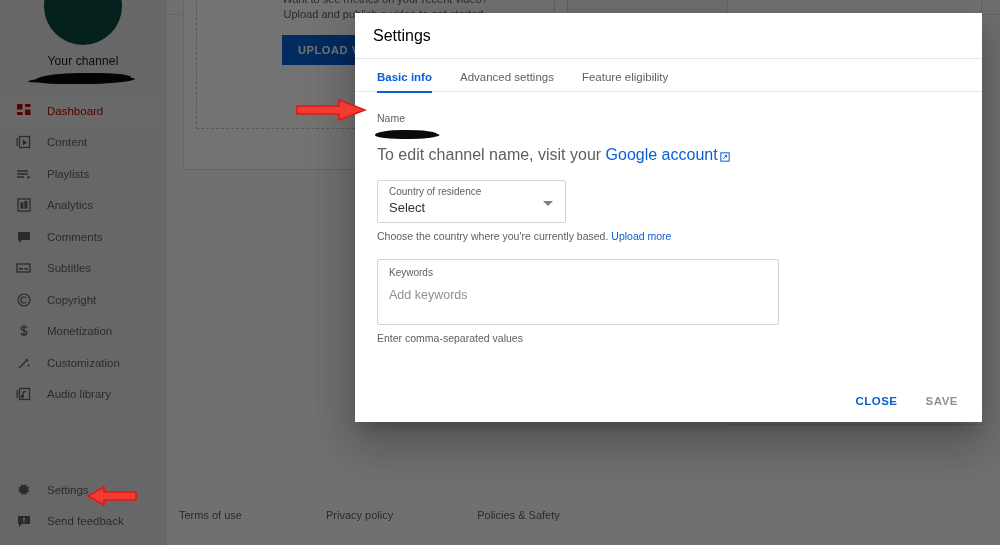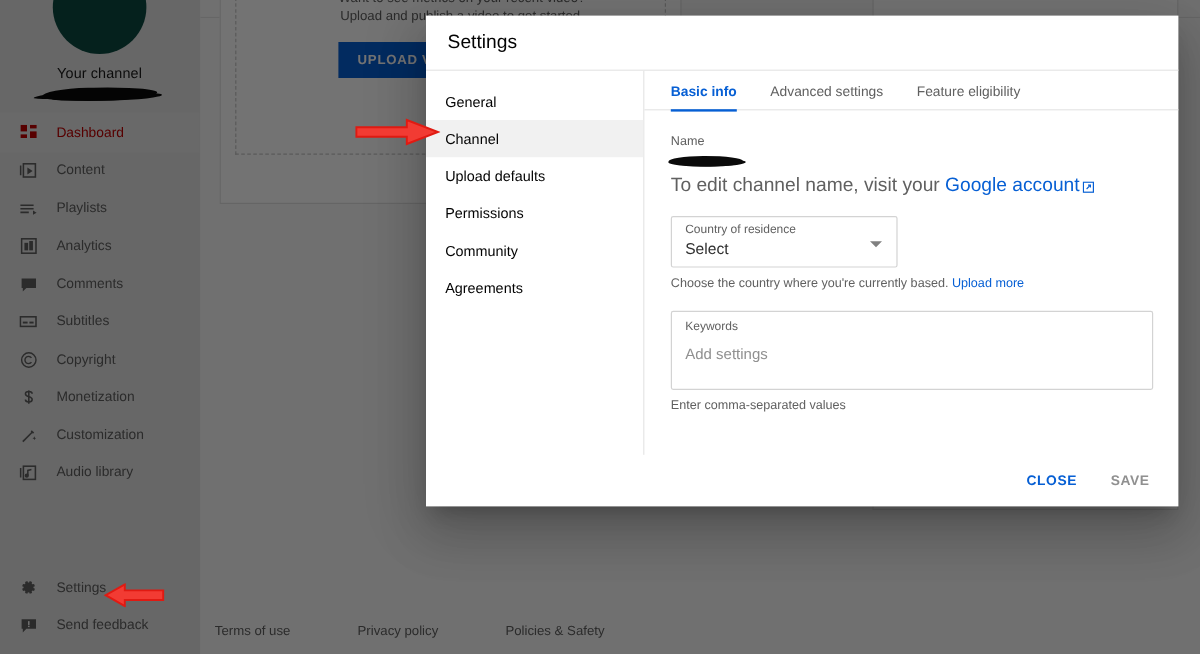--- a/index.html
+++ b/index.html
@@ -70,21 +70,21 @@
     position: absolute; left: 98px; top: 64px; background: #065fd4; color: #fff;
     font-size: 11px; font-weight: bold; letter-spacing: .6px;
     padding: 9px 16px; border: none; cursor: pointer;
   }
   .card-right {
     position: absolute; right: 18px; top: -130px; width: 255px; height: 555px;
     background: #fff; border: 1px solid #e0e0e0;
   }
   .upd-item { position: absolute; left: 18px; font-size: 11px; color: #303030; }
   .upd-div { position: absolute; left: 16px; width: 223px; height: 1px; background: #e8e8e8; }
-  .footer-links { position: absolute; left: 12px; bottom: 13px; display: flex; gap: 56px; }
+  .footer-links { position: absolute; left: 12px; bottom: 24px; display: flex; gap: 84px; }
   .footer-links span { font-size: 11px; color: #606060; cursor: pointer; }
 
   
   .arrow { position: absolute; z-index: 40; }
 
   
   .modal {
     position: absolute; left: 355px; top: 13px; width: 627px; height: 409px;
     background: #fff; z-index: 30;
     box-shadow: 0 11px 15px -7px rgba(0,0,0,.2), 0 24px 38px 3px rgba(0,0,0,.14),
@@ -329,40 +329,20 @@
   </div>
 
   <div class="scrim"></div>
 
   <div class="modal">
     <div class="modal-head">
       <div class="modal-title">Settings</div>
     </div>
 
     <div class="modal-body">
-      <div class="mnav">
-        <div class="mnav-item">
-          <span>General</span>
-        </div>
-        <div class="mnav-item sel">
-          <span>Channel</span>
-        </div>
-        <div class="mnav-item">
-          <span>Upload defaults</span>
-        </div>
-        <div class="mnav-item">
-          <span>Permissions</span>
-        </div>
-        <div class="mnav-item">
-          <span>Community</span>
-        </div>
-        <div class="mnav-item">
-          <span>Agreements</span>
-        </div>
-      </div>
 
       <div class="mpane">
         <div class="tabs">
           <div class="tab active">
             <span>Basic info</span>
           </div>
           <div class="tab">
             <span>Advanced settings</span>
           </div>
           <div class="tab">
@@ -385,21 +365,21 @@
             <div class="sl">Country of residence</div>
             <div class="sv">Select</div>
             <span class="caret"></span>
           </div>
           <div class="sub-help">
             <span>Choose the country where you're currently based. </span><a class="lnk">Upload more</a>
           </div>
 
           <div class="kw-box">
             <div class="kl">Keywords</div>
-            <div class="kp">Add settings</div>
+            <div class="kp">Add keywords</div>
           </div>
           <div class="kw-help">Enter comma-separated values</div>
         </div>
       </div>
     </div>
 
     <div class="modal-foot">
       <button class="btn-txt btn-close">CLOSE</button>
       <button class="btn-txt btn-save">SAVE</button>
     </div>

